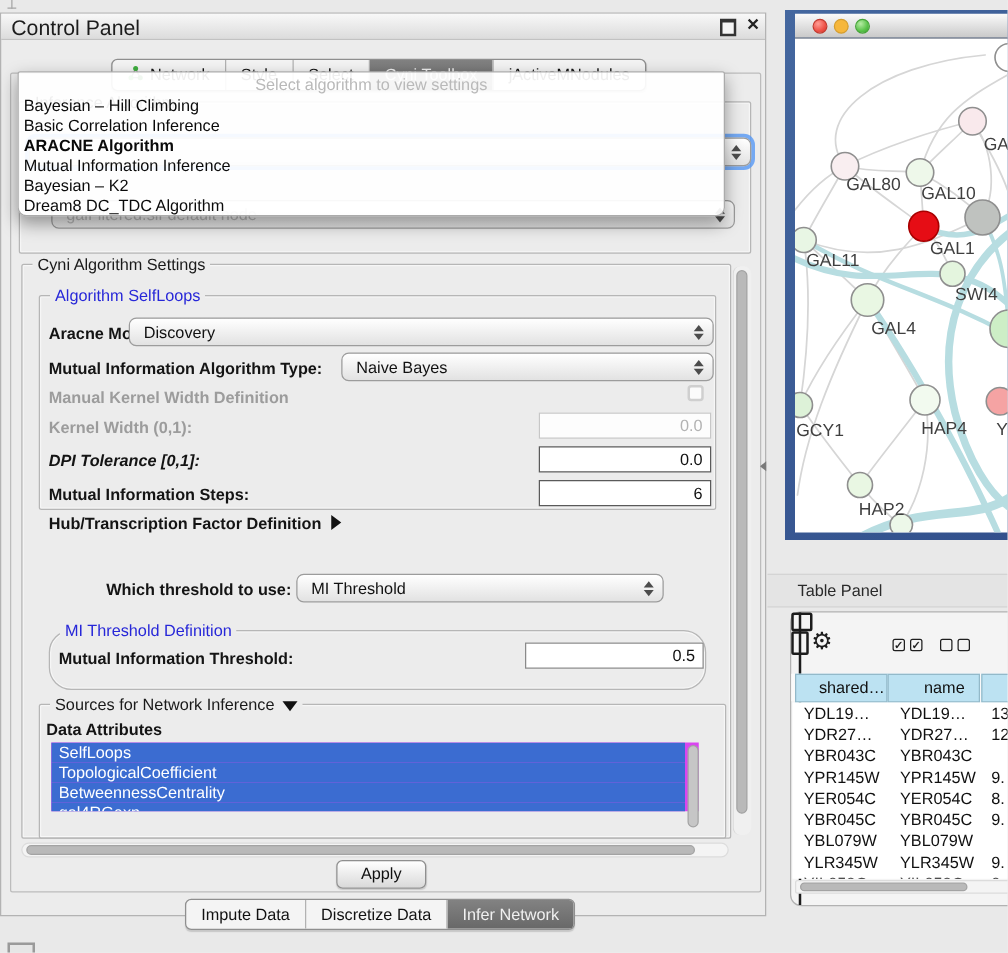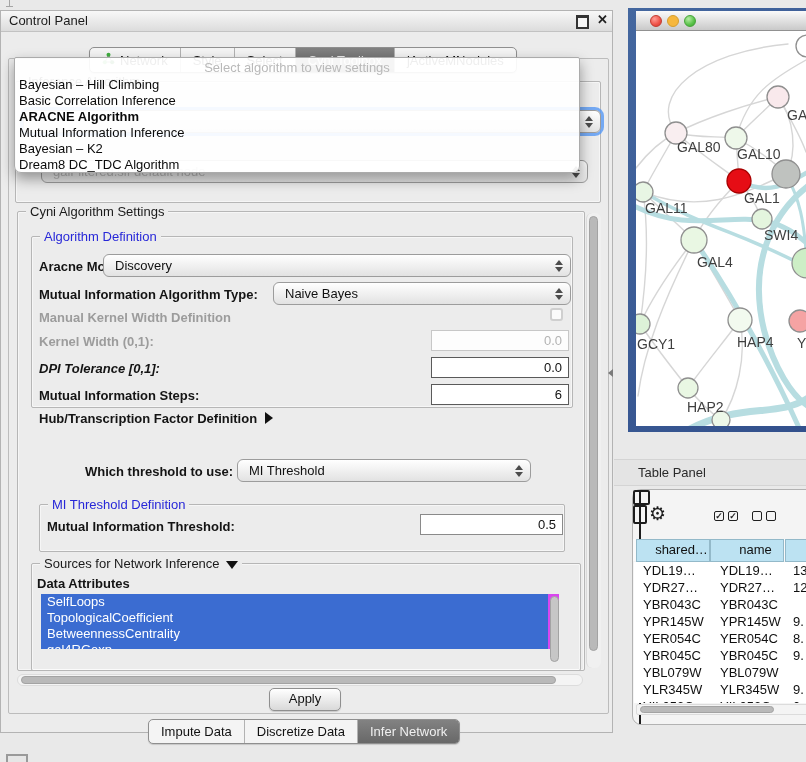--- a/index.html
+++ b/index.html
@@ -5,27 +5,27 @@
   html,body{margin:0;padding:0;}
   body{width:806px;height:762px;overflow:hidden;background:#e9e9e9;
        font-family:"Liberation Sans",sans-serif;-webkit-font-smoothing:antialiased;}
   #root{position:relative;width:806px;height:762px;}
   .lbl{position:absolute;font-size:13px;font-weight:bold;color:#141414;white-space:nowrap;}
   .lbl.dis{color:#9c9c9c;}
   .lbl.reg{font-weight:600;}
   
   #cpanel{position:absolute;left:0;top:10px;width:613px;height:723px;background:#ececec;border:1px solid #b3b3b3;box-sizing:border-box;}
   #cp-titlebar{position:absolute;left:0;top:0;width:100%;height:20px;background:linear-gradient(#f8f8f8,#dcdcdc);border-bottom:1px solid #c2c2c2;}
-  #cp-title{position:absolute;left:8px;top:2px;font-size:13px;color:#1c1c1c;}
+  #cp-title{position:absolute;left:8px;top:2px;font-size:17px;color:#1c1c1c;}
   .winbtn{position:absolute;top:4px;cursor:default;}
   #float-btn{left:575px;width:9px;height:9px;border:2px solid #333;border-top-width:3px;background:#f5f5f5;}
   #close-btn{left:596px;top:1px;font-size:13px;font-weight:bold;color:#222;}
   
   .tabstrip{position:absolute;display:flex;border:1px solid #8f8f8f;border-radius:5px;overflow:hidden;background:#f4f4f4;font-size:13px;color:#111;box-shadow:0 1px 1px rgba(0,0,0,.15);}
-  .tabseg{padding:4px 12px 4px 12px;border-left:1px solid #b2b2b2;white-space:nowrap;display:flex;align-items:center;gap:5px;}
+  .tabseg{padding:4px 12px 4px 12px;border-left:1px solid #b2b2b2;white-space:nowrap;display:flex;gap:5px;}
   .tabseg:first-child{border-left:none;}
   .tabseg.sel{background:linear-gradient(#828282,#686868);color:#f0f0f0;}
   
   #content-panel{position:absolute;left:7px;top:47px;width:599px;height:654px;border:1px solid #bcbcbc;background:#ececec;border-radius:2px;}
   
   .grp{position:absolute;border:1px solid #b6b6b6;border-radius:2px;box-shadow:inset 0 0 0 1px rgba(255,255,255,.55);}
   .gtitle{position:absolute;top:-8px;left:8px;background:#ececec;padding:0 4px;font-size:13px;color:#1a1a1a;white-space:nowrap;}
   .gtitle.blue{color:#2727d8;}
   .gtitle.green{color:#2ecb2e;}
   
@@ -145,21 +145,21 @@
         <span class="tabseg">
           <span>jActiveMNodules</span>
         </span>
       </div>
 
     <div class="grp" style="left:16px;top:200px;width:566px;height:458px;">
       <span class="gtitle">Cyni Algorithm Settings</span>
     </div>
 
     <div class="grp" style="left:30px;top:225px;width:540px;height:170px;">
-      <span class="gtitle blue">Algorithm Definition</span>
+      <span class="gtitle blue">Algorithm SelfLoops</span>
     </div>
     <span class="lbl" style="left:38px;top:248px;">Aracne Mode:</span>
     <div class="combo" style="left:102px;top:243px;width:468px;">
       <span class="ctext">Discovery</span>
       <span class="arrows">
           <span class="up"></span>
           <span class="dn"></span>
         </span>
     </div>
     <span class="lbl" style="left:38px;top:276px;">Mutual Information Algorithm Type:</span>
@@ -182,21 +182,21 @@
     <span class="lbl reg" style="left:38px;top:400px;"><span>Hub/Transcription Factor Definition</span><span class="tri-right"></span></span>
 
     <span class="lbl" style="left:84px;top:453px;">Which threshold to use:</span>
     <div class="combo" style="left:236px;top:448px;width:294px;">
       <span class="ctext">MI Threshold</span>
       <span class="arrows">
           <span class="up"></span>
           <span class="dn"></span>
         </span>
     </div>
-    <div class="grp" style="left:38px;top:493px;width:524px;height:46px;">
+    <div class="grp" style="left:38px;top:493px;width:524px;height:46px;border-radius:18px;">
       <span class="gtitle blue">MI Threshold Definition</span>
     </div>
     <span class="lbl" style="left:46px;top:508px;">Mutual Information Threshold:</span>
     <div class="field mid" style="left:419px;top:503px;width:143px;">0.5</div>
 
     <div class="grp" style="left:30px;top:552px;width:548px;height:106px;">
       <span class="gtitle"><span>Sources for Network Inference</span><span class="tri-down"></span></span>
     </div>
     <span class="lbl" style="left:36px;top:565px;">Data Attributes</span>
     <div id="attr-list">

